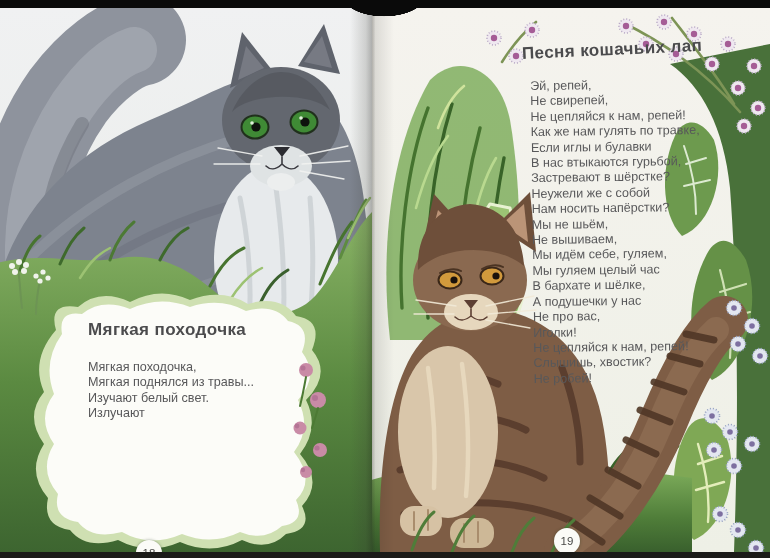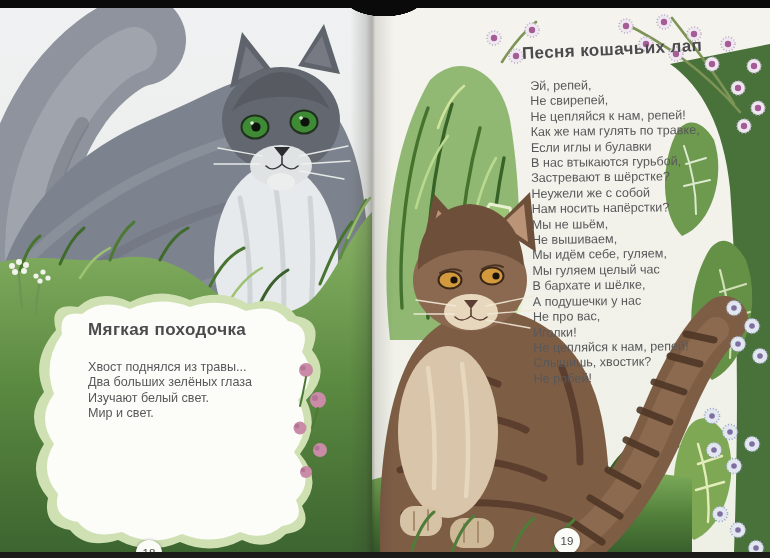--- a/index.html
+++ b/index.html
@@ -149,24 +149,24 @@
               <circle cx="297" cy="418" r="2.4"></circle>
             <circle cx="317" cy="440" r="2.6"></circle>
               <circle cx="303" cy="462" r="2.2"></circle>
           </g>
           <path d="M 306 369 C 304 380 302 390 300 398 M 318 400 C 316 408 314 414 312 420" stroke="#4c7a34" stroke-width="2" fill="none"></path>
         </g>
       </svg>
 
       <h2 class="poem-title title-left">Мягкая походочка</h2>
       <div class="poem-lines lines-left">
-          <div class="poem-line">Хвост поднялся из травы...</div>
-          <div class="poem-line">Два больших зелёных глаза</div>
+          <div class="poem-line">Мягкая походочка,</div>
+          <div class="poem-line">Мягкая поднялся из травы...</div>
           <div class="poem-line">Изучают белый свет.</div>
-          <div class="poem-line">Мир и свет.</div>
+          <div class="poem-line">Излучают</div>
         </div>
       <div class="page-number pn-left">18</div>
     </section>
 
     <section class="page page-right">
       <svg width="398" height="544" viewBox="0 0 398 544">
         <defs>
           <linearGradient id="paperR" x1="0" y1="0" x2="0" y2="1">
             <stop offset="0" stop-color="#f5f3ee"></stop>
               <stop offset="1" stop-color="#eef0e6"></stop>

